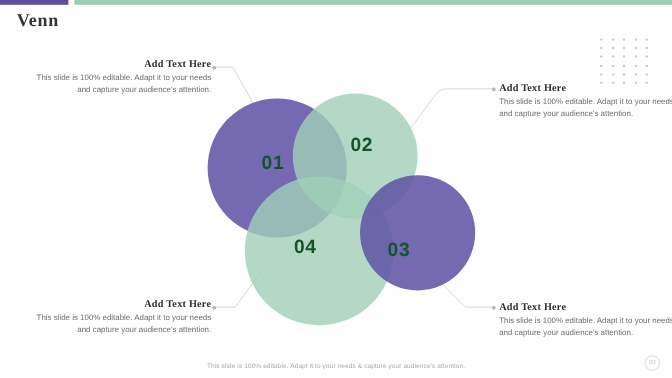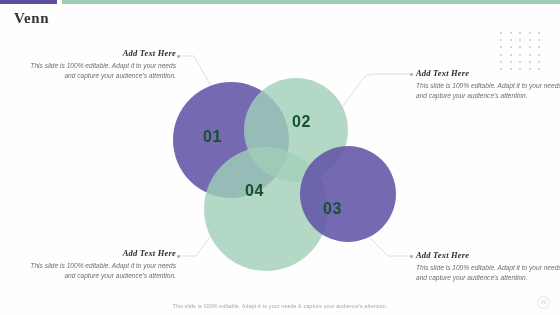--- a/index.html
+++ b/index.html
@@ -100,43 +100,42 @@
   }
 
   .cnum {
     position: absolute;
     font-family: "Liberation Sans", sans-serif;
     font-weight: bold;
     font-size: 16px;
     color: #14532d;
     letter-spacing: 0.5px;
   }
-  .n01 { left: 203px; top: 128px; }
+  .n01 { left: 218px; top: 128px; }
   .n02 { left: 292px; top: 113px; }
   .n03 { left: 323px; top: 200px; }
-  .n04 { left: 245px; top: 182px; }
+  .n04 { left: 245px; top: 198px; }
 
   
   .connectors {
     position: absolute;
     left: 0; top: 0;
     width: 560px; height: 315px;
   }
   .conn-dot {
     position: absolute;
     width: 2.5px; height: 2.5px;
     border-radius: 50%;
     background: #b3b3bd;
   }
 
   
   .callout {
     position: absolute;
     width: 148px;
-    font-style: italic;
   }
   .callout .ct-head {
     font-family: "Liberation Serif", serif;
     font-weight: bold;
     font-size: 8.5px;
     color: #2e2e2e;
     margin-bottom: 3px;
     letter-spacing: 0.2px;
   }
   .callout .ct-body {

